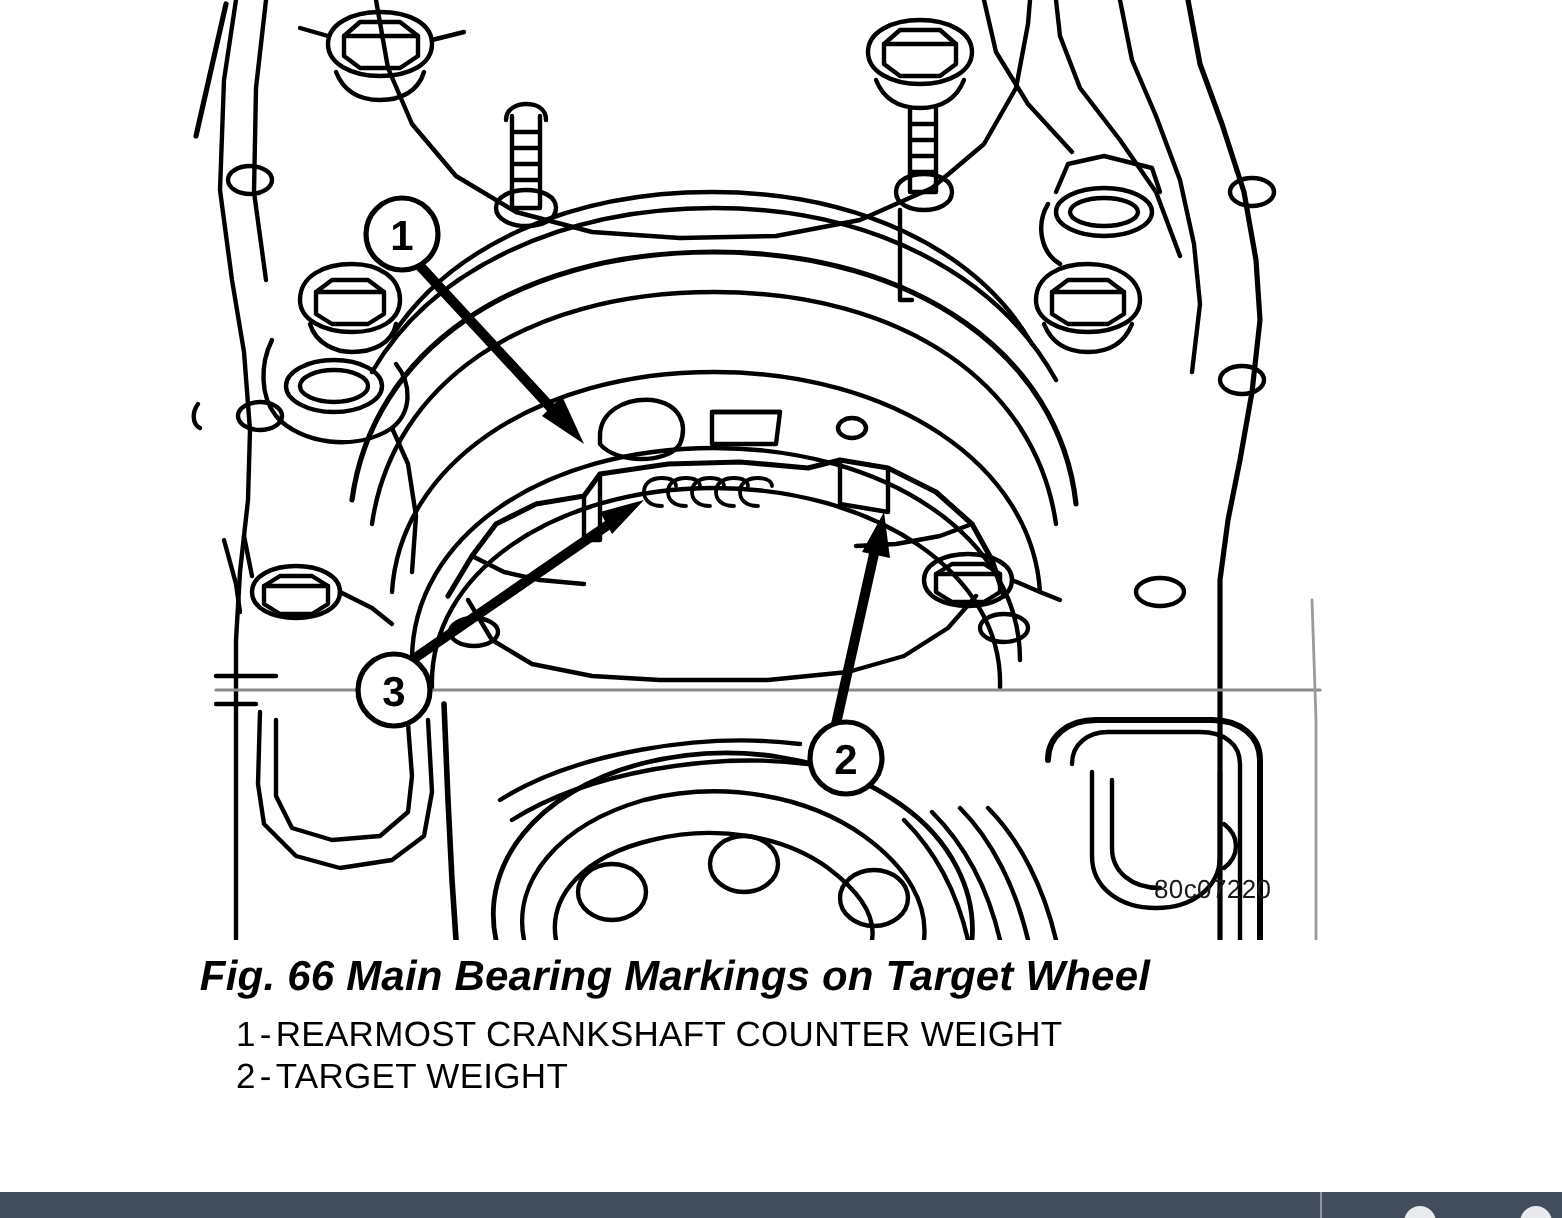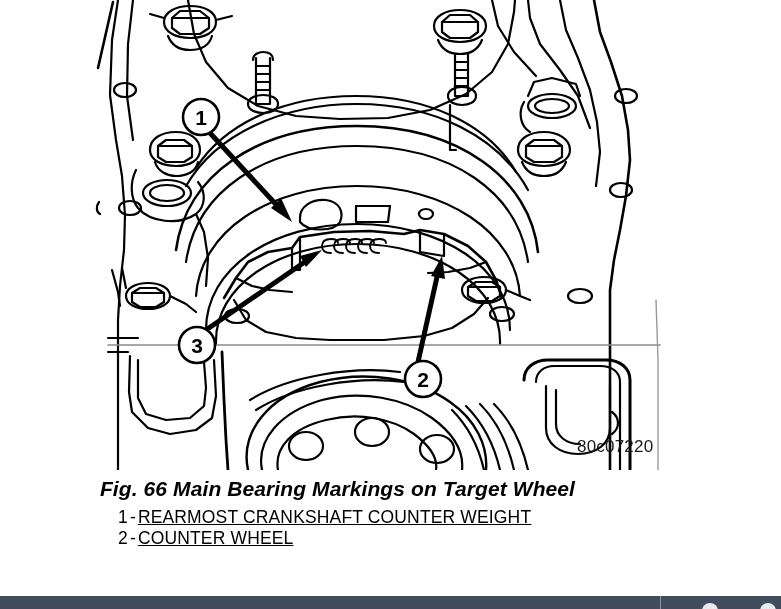--- a/index.html
+++ b/index.html
@@ -72,29 +72,28 @@
   }
   .legend-num {
     display: inline;
   }
   .legend-dash {
     display: inline;
     padding: 0 2px;
   }
   .legend-text {
     display: inline;
-    text-decoration: underline;
   }
 
   
   #drawing-id {
     position: absolute;
     left: 577px;
     top: 437px;
-    font-size: 17px;
+    font-size: 13px;
     color: #1a1a1a;
     font-family: "Liberation Sans", sans-serif;
     letter-spacing: 0.2px;
   }
 
   
   #bottom-bar {
     position: absolute;
     left: 0;
     top: 596px;
@@ -344,21 +343,21 @@
 
   <div id="drawing-id">80c07220</div>
 
   <div id="figure-caption">Fig. 66 Main Bearing Markings on Target Wheel</div>
 
   <div id="figure-legend">
     <div class="legend-row">
       <span class="legend-num">1</span><span class="legend-dash">-</span><span class="legend-text">REARMOST CRANKSHAFT COUNTER WEIGHT</span>
     </div>
     <div class="legend-row">
-      <span class="legend-num">2</span><span class="legend-dash">-</span><span class="legend-text">COUNTER WHEEL</span>
+      <span class="legend-num">2</span><span class="legend-dash">-</span><span class="legend-text">TARGET WEIGHT</span>
     </div>
   </div>
 
   <div id="bottom-bar" style="background: rgb(65, 77, 92);">
     <div id="bottom-bar-divider" style="background: rgb(142, 150, 163);"></div>
     <div class="bottom-bar-dot" id="bottom-bar-dot-1" style="background: rgb(232, 234, 237);"></div>
     <div class="bottom-bar-dot" id="bottom-bar-dot-2" style="background: rgb(232, 234, 237);"></div>
   </div>
 
 </div>

